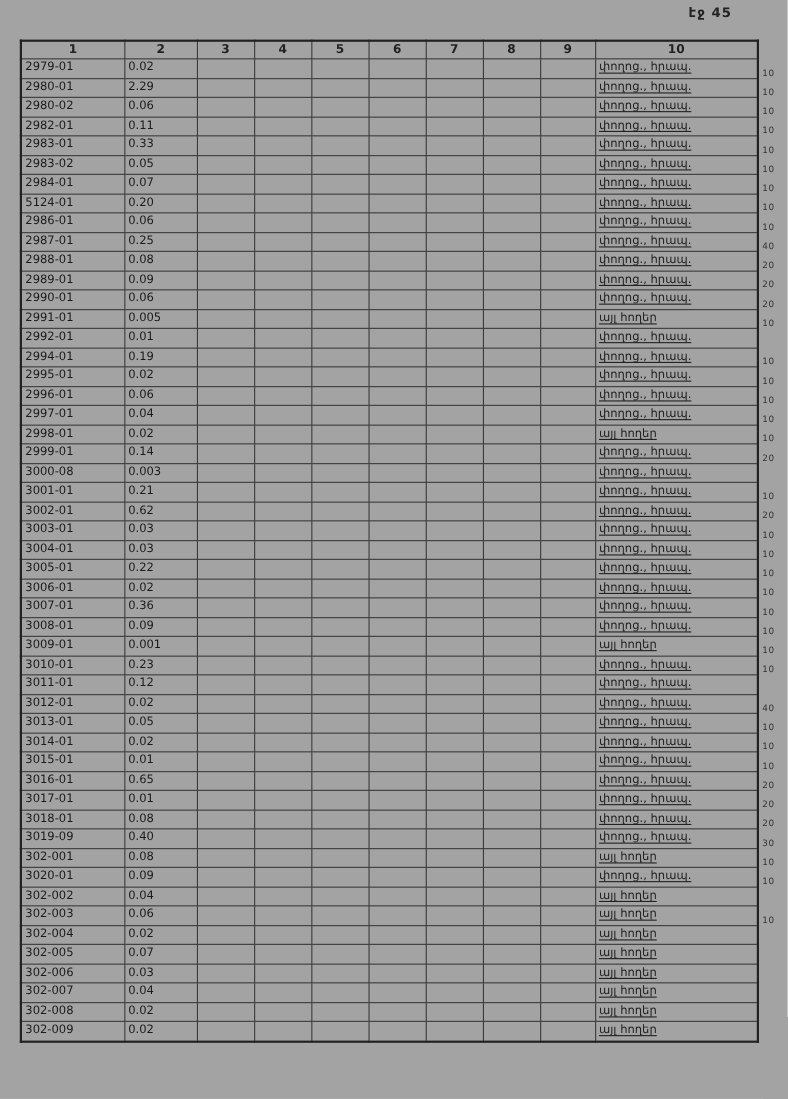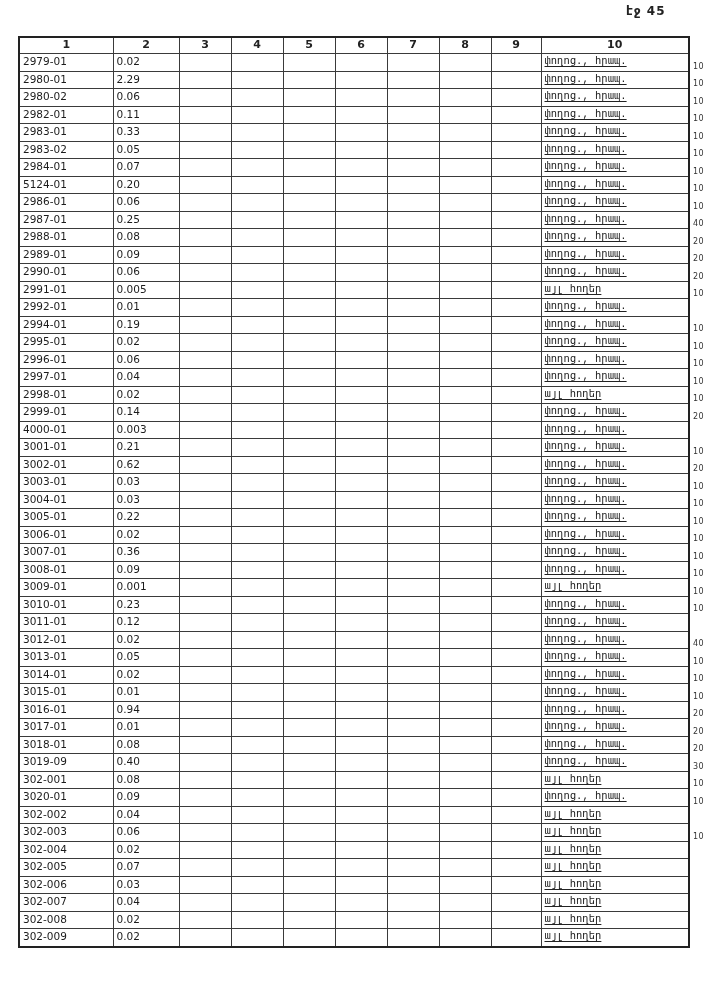--- a/index.html
+++ b/index.html
@@ -5,21 +5,21 @@
   html, body {
     margin: 0;
     padding: 0;
     background: #e8e8e6;
     font-family: "DejaVu Sans", sans-serif;
   }
   .page {
     position: relative;
     width: 716px;
     height: 999px;
-    background: #ffffff;
+    background: #a3a3a3;
     overflow: hidden;
     color: #1b1b1b;
   }
   .page-label {
     position: absolute;
     top: 4px;
     left: 626px;
     font-size: 12px;
     font-weight: 700;
     letter-spacing: 1px;
@@ -47,21 +47,21 @@
   }
   table.data-table th {
     height: 15px;
     font-size: 11px;
     font-weight: 700;
     text-align: center;
     color: #222;
   }
   td.col1 { text-align: left; padding-left: 5px; }
   td.col2 { text-align: left; }
-  td.col10 { text-align: left; padding-left: 5px; font-family: Liberation Mono, monospace; }
+  td.col10 { text-align: left; padding-left: 5px; }
   .land-use-text {
     text-decoration: underline;
     text-underline-offset: 2px;
     color: #222;
   }
   .margin-notes-layer {
     position: absolute;
     top: 0;
     left: 0;
     width: 716px;
@@ -358,21 +358,21 @@
           <td class="col3"></td>
           <td class="col4"></td>
           <td class="col5"></td>
           <td class="col6"></td>
           <td class="col7"></td>
           <td class="col8"></td>
           <td class="col9"></td>
           <td class="col10"><span class="land-use-text">փողոց., հրապ.</span></td>
         </tr>
         <tr>
-          <td class="col1">4000-01</td>
+          <td class="col1">3000-08</td>
           <td class="col2">0.003</td>
           <td class="col3"></td>
           <td class="col4"></td>
           <td class="col5"></td>
           <td class="col6"></td>
           <td class="col7"></td>
           <td class="col8"></td>
           <td class="col9"></td>
           <td class="col10"><span class="land-use-text">փողոց., հրապ.</span></td>
         </tr>
@@ -551,21 +551,21 @@
           <td class="col4"></td>
           <td class="col5"></td>
           <td class="col6"></td>
           <td class="col7"></td>
           <td class="col8"></td>
           <td class="col9"></td>
           <td class="col10"><span class="land-use-text">փողոց., հրապ.</span></td>
         </tr>
         <tr>
           <td class="col1">3016-01</td>
-          <td class="col2">0.94</td>
+          <td class="col2">0.65</td>
           <td class="col3"></td>
           <td class="col4"></td>
           <td class="col5"></td>
           <td class="col6"></td>
           <td class="col7"></td>
           <td class="col8"></td>
           <td class="col9"></td>
           <td class="col10"><span class="land-use-text">փողոց., հրապ.</span></td>
         </tr>
         <tr>

